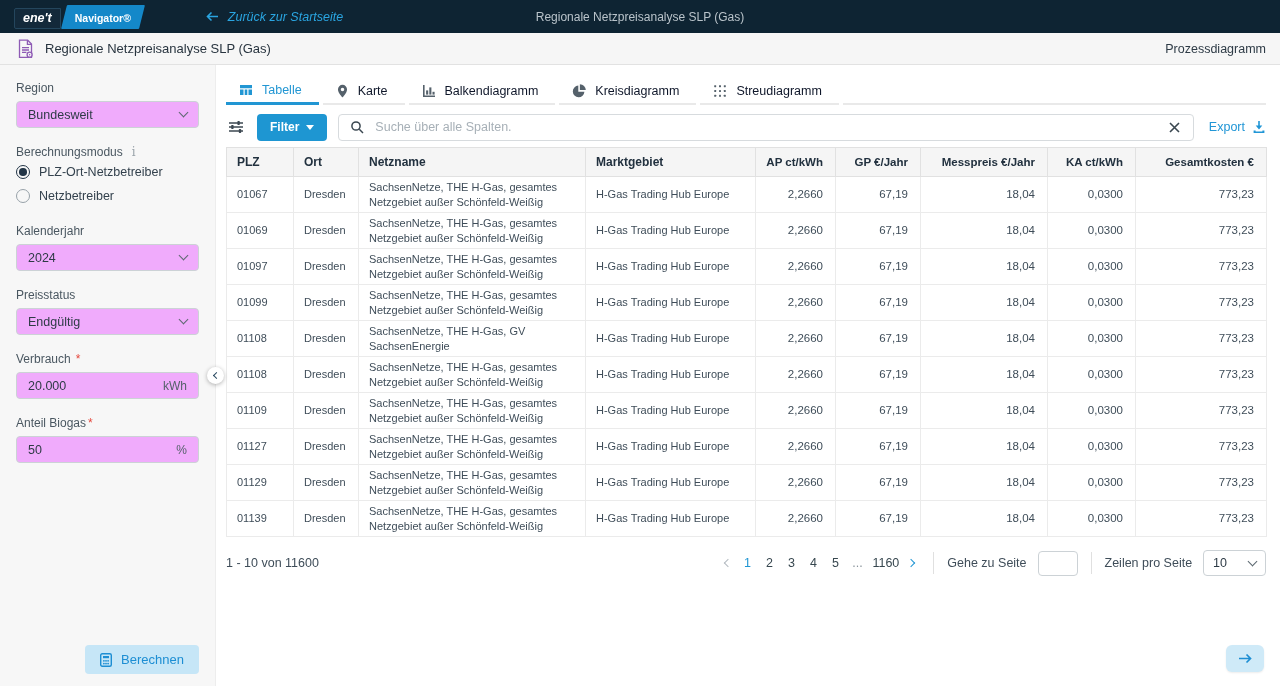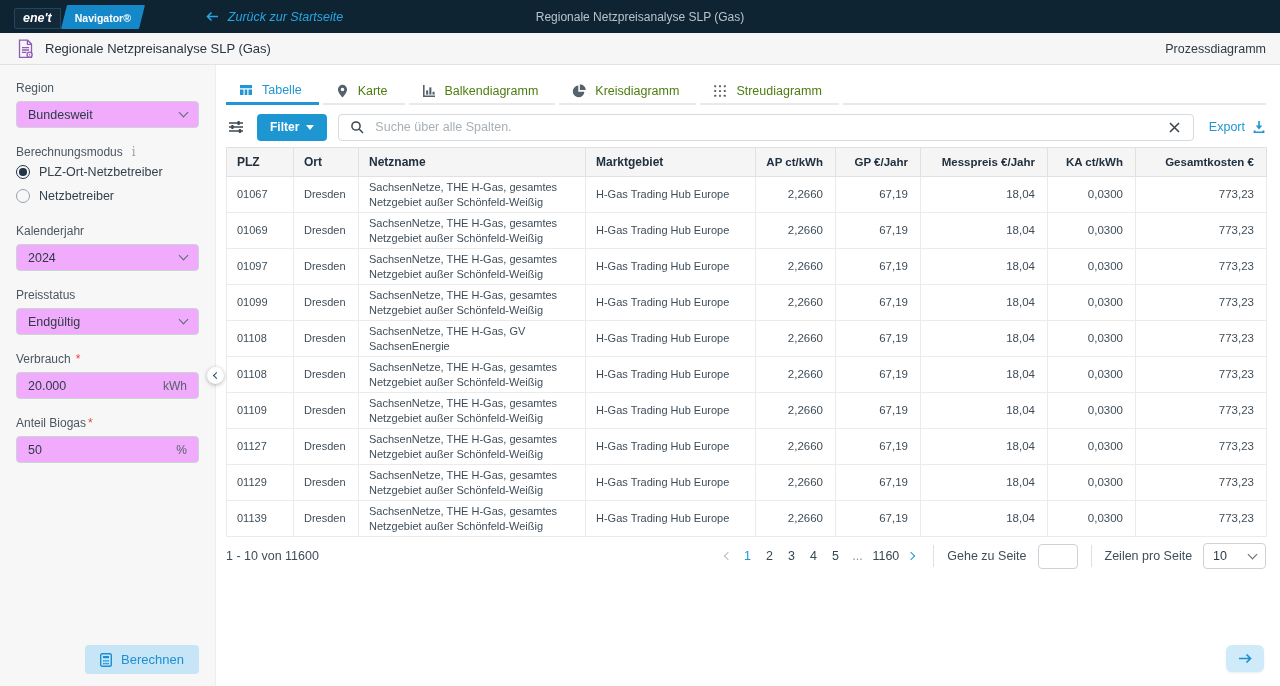--- a/index.html
+++ b/index.html
@@ -46,21 +46,21 @@
   .radio{width:14px;height:14px;border:1.5px solid #98a2a9;border-radius:50%;position:relative;flex:none;}
   .radio.checked{border-color:#223446;}
   .radio.checked::after{content:"";position:absolute;inset:2.2px;background:#223446;border-radius:50%;}
   .mode-group{margin-bottom:11px;}
   .calc-btn{margin-top:auto;align-self:flex-end;display:flex;align-items:center;gap:9px;background:#c6e6f7;color:#1d8ed3;border:none;border-radius:4px;font-size:13px;padding:7px 15px;cursor:pointer;font-family:inherit;}
   .collapse-btn{position:absolute;left:207px;top:302px;width:17px;height:17px;border-radius:50%;background:#fff;border:none;box-shadow:0 1px 4px rgba(0,0,0,.3);cursor:pointer;z-index:4;display:flex;align-items:center;justify-content:center;padding:0;}
   .chev-left{width:5px;height:5px;border-left:1.8px solid #27475f;border-bottom:1.8px solid #27475f;transform:rotate(45deg);margin-left:2px;}
 
   
   .tabs{display:flex;align-items:stretch;height:27px;}
-  .tab{display:flex;align-items:center;gap:9px;padding:0 17px 0 13px;font-size:12.5px;color:#4d7c0f;border-bottom:2px solid #e9e9e9;margin-right:4px;cursor:pointer;white-space:nowrap;}
+  .tab{display:flex;align-items:center;gap:9px;padding:0 17px 0 13px;font-size:12.5px;color:#0f172a;border-bottom:2px solid #e9e9e9;margin-right:4px;cursor:pointer;white-space:nowrap;}
   .tab .tab-icon{color:#55616b;}
   .tab.active{color:#2196d3;border-bottom:3px solid #2196d3;}
   .tab.active .tab-icon{color:#2196d3;}
   .tabs-filler{flex:1;border-bottom:2px solid #e9e9e9;}
 
   
   .toolbar{margin-top:8px;display:flex;align-items:center;gap:11px;height:28px;}
   .sliders-btn{background:none;border:none;color:#3c4852;cursor:pointer;padding:2px;}
   .filter-btn{display:flex;align-items:center;gap:7px;background:#1e96d2;color:#fff;border:none;border-radius:4px;height:27px;padding:0 13px;font-size:12px;cursor:pointer;font-family:inherit;font-weight:bold;}
   .caret-down{width:0;height:0;border-left:4px solid transparent;border-right:4px solid transparent;border-top:5px solid #fff;}
@@ -72,21 +72,21 @@
   .export-btn{display:flex;align-items:center;gap:7px;color:#2196d6;font-size:12.5px;cursor:pointer;background:none;border:none;font-family:inherit;padding:0 0 0 4px;}
 
   
   .grid{margin-top:6px;width:100%;border-collapse:collapse;table-layout:fixed;}
   .grid th{height:29px;background:#f5f5f5;border:1px solid #e1e1e1;font-size:12px;font-weight:bold;color:#22313f;text-align:left;padding:0 10px;}
   .grid td{height:36px;border:1px solid #ebebeb;font-size:11px;color:#3f4d59;padding:2px 10px;line-height:1.3;vertical-align:middle;}
   .grid th.num,.grid td.num{text-align:right;padding-right:12px;}
   .grid td.num,.grid th.num{font-size:11.5px;}
 
   
-  .pager{display:flex;align-items:center;margin-top:6px;font-size:12.5px;color:#3f4d59;}
+  .pager{display:flex;align-items:center;margin-top:13px;font-size:12.5px;color:#3f4d59;}
   .pager-right{margin-left:auto;display:flex;align-items:center;}
   .pchev{background:none;border:none;cursor:pointer;padding:2px 6px;display:flex;align-items:center;}
   .pchev .c{width:6px;height:6px;border-left:1.8px solid #b3bac0;border-bottom:1.8px solid #b3bac0;transform:rotate(45deg);}
   .pchev.next .c{transform:rotate(-135deg);border-color:#2196d3;}
   .page{min-width:20px;text-align:center;padding:2px 3px;cursor:pointer;color:#37474f;}
   .page.active{color:#2196d3;}
   .page.ellipsis{color:#8a949c;cursor:default;}
   .pdivider{width:1px;height:22px;background:#e0e0e0;margin:0 13px;}
   .goto-label,.rpp-label{color:#3f4d59;}
   .goto-input{width:40px;height:25px;border:1px solid #ccd2d6;border-radius:4px;margin-left:11px;font-family:inherit;font-size:12.5px;padding:0 6px;outline:none;color:#2e3b46;}

